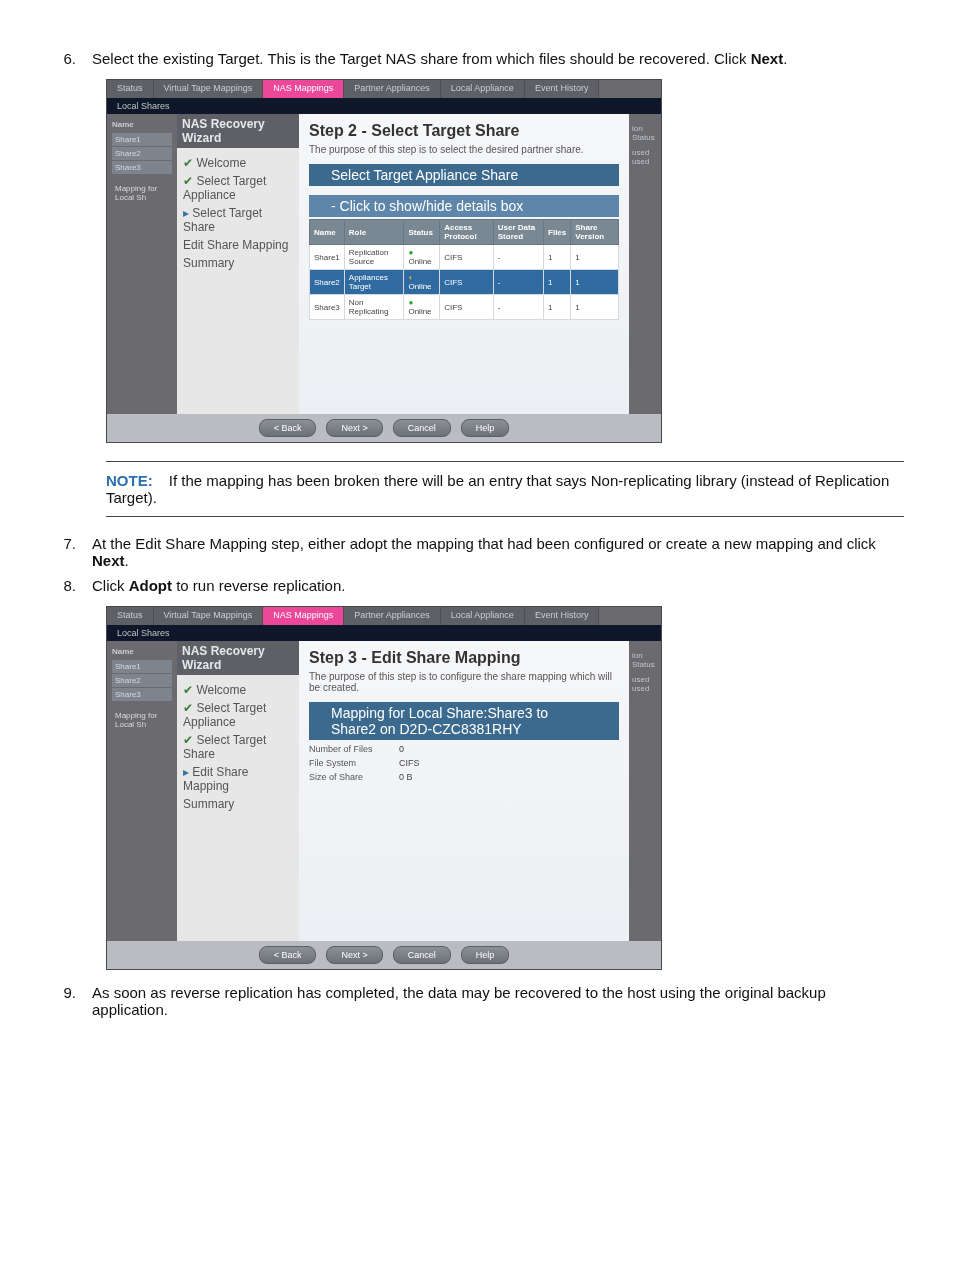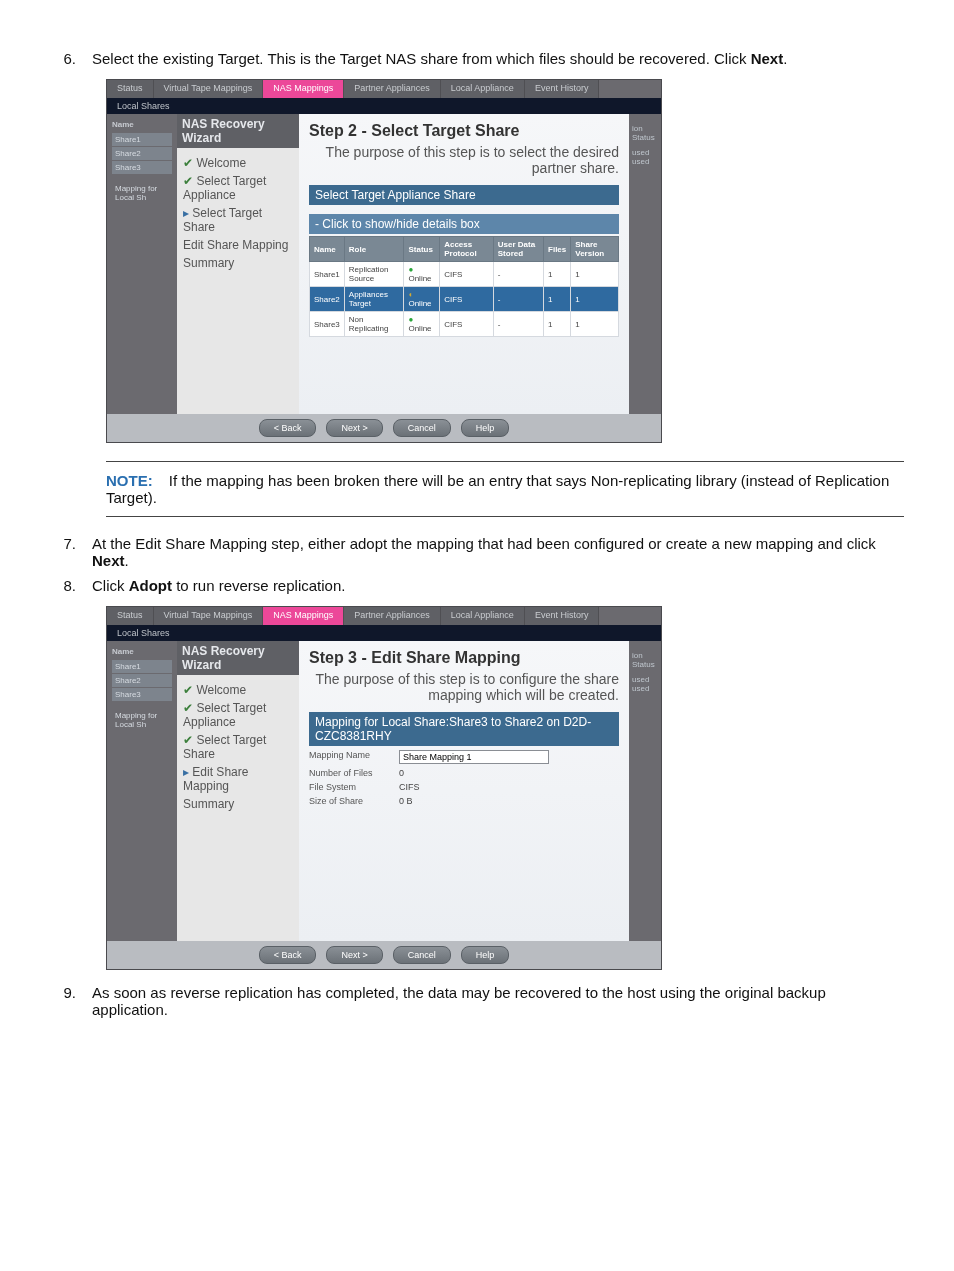--- a/index.html
+++ b/index.html
@@ -109,23 +109,23 @@
   .mid-col .mi.done::before { content:"✔ "; color:#3b7f3b; }
   .mid-col .mi.cur::before  { content:"▸ "; color:#386fa3; }
   .right-col {
     flex:1;
     background: linear-gradient(#f6f7f9, #eceff3);
     color:#333;
     padding: 8px 10px 8px 10px;
     position:relative;
   }
   .right-col .step-title { font-weight:700; font-size:16px; margin-bottom:4px;}
-  .right-col .step-desc  { font-size:14px; color:#555; margin-bottom:4px;text-align:right;}
+  .right-col .step-desc  { font-size:10px; color:#555; margin-bottom:4px;}
   .banner {
-    background:#3c6a8f; color:#fff; font-size:12px; padding:3px 6px; margin-bottom:2px;margin-top:9px;
+    background:#3c6a8f; color:#fff; font-size:14px; padding:3px 22px; margin-bottom:2px;margin-top:9px;
   }
   .banner.sub { background:#5d86aa; }
   .far-col {
     width: 32px;
     background:#6b6a6f;
     padding: 10px 3px;
     font-size:8px;
     color:#bfc6cd;
   }
   .tbl {
@@ -323,24 +323,20 @@
         <div class="mi done">Select Target Share</div>
         <div class="mi cur">Edit Share Mapping</div>
         <div class="mi">Summary</div>
       </div>
       <div class="right-col">
         <div class="step-title">Step 3 - Edit Share Mapping</div>
         <div class="step-desc">The purpose of this step is to configure the share mapping which will be created.</div>
         <div class="banner">Mapping for Local Share:Share3 to Share2 on D2D-CZC8381RHY</div>
         <div class="frm">
           <div class="row">
-            <div class="lab">Mapping Name</div>
-            <div class="val"><input value="Share Mapping 1" style=""></div>
-          </div>
-          <div class="row">
             <div class="lab">Number of Files</div>
             <div class="val">0</div>
           </div>
           <div class="row">
             <div class="lab">File System</div>
             <div class="val">CIFS</div>
           </div>
           <div class="row">
             <div class="lab">Size of Share</div>
             <div class="val">0 B</div>

